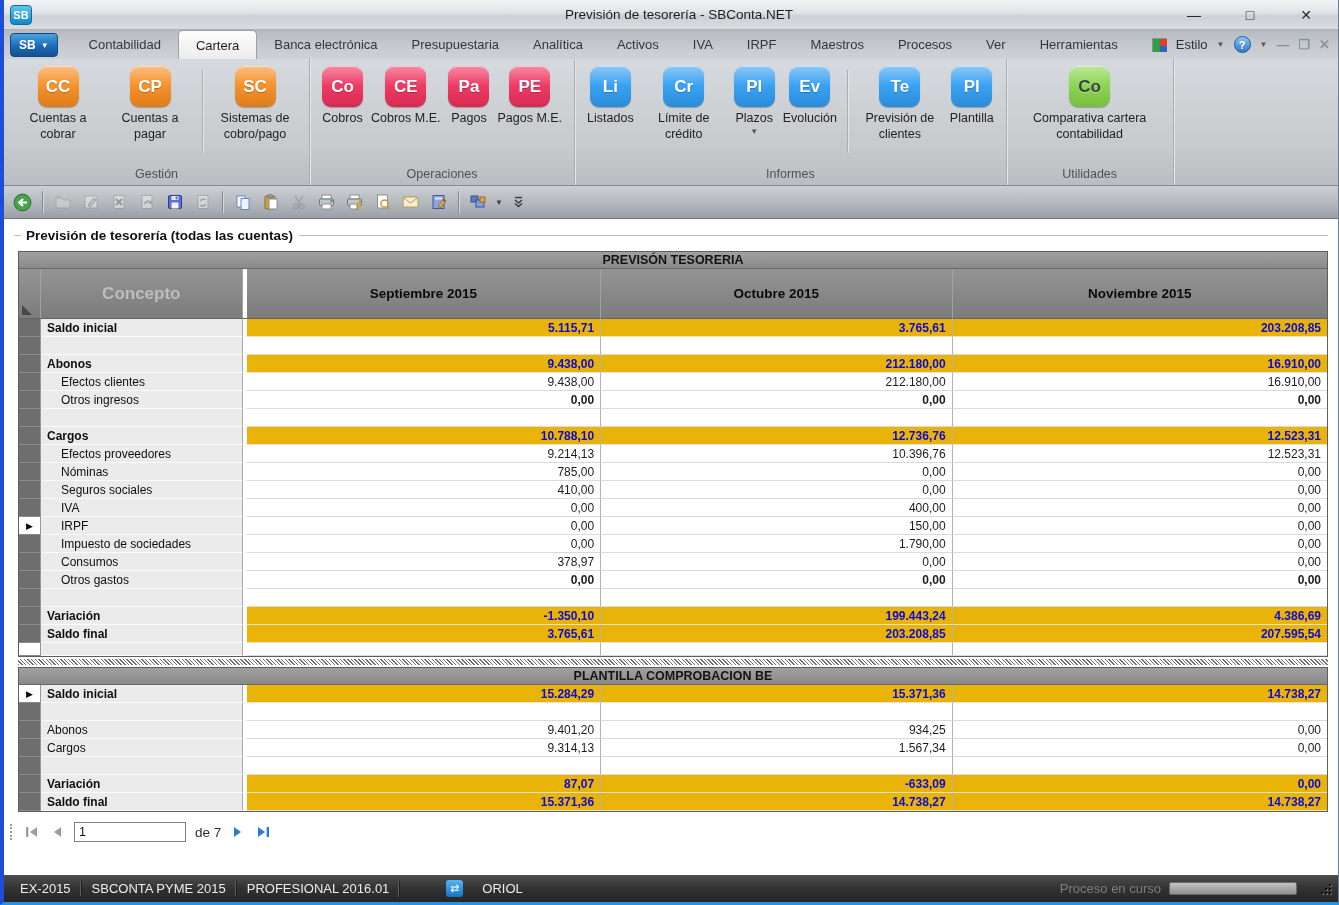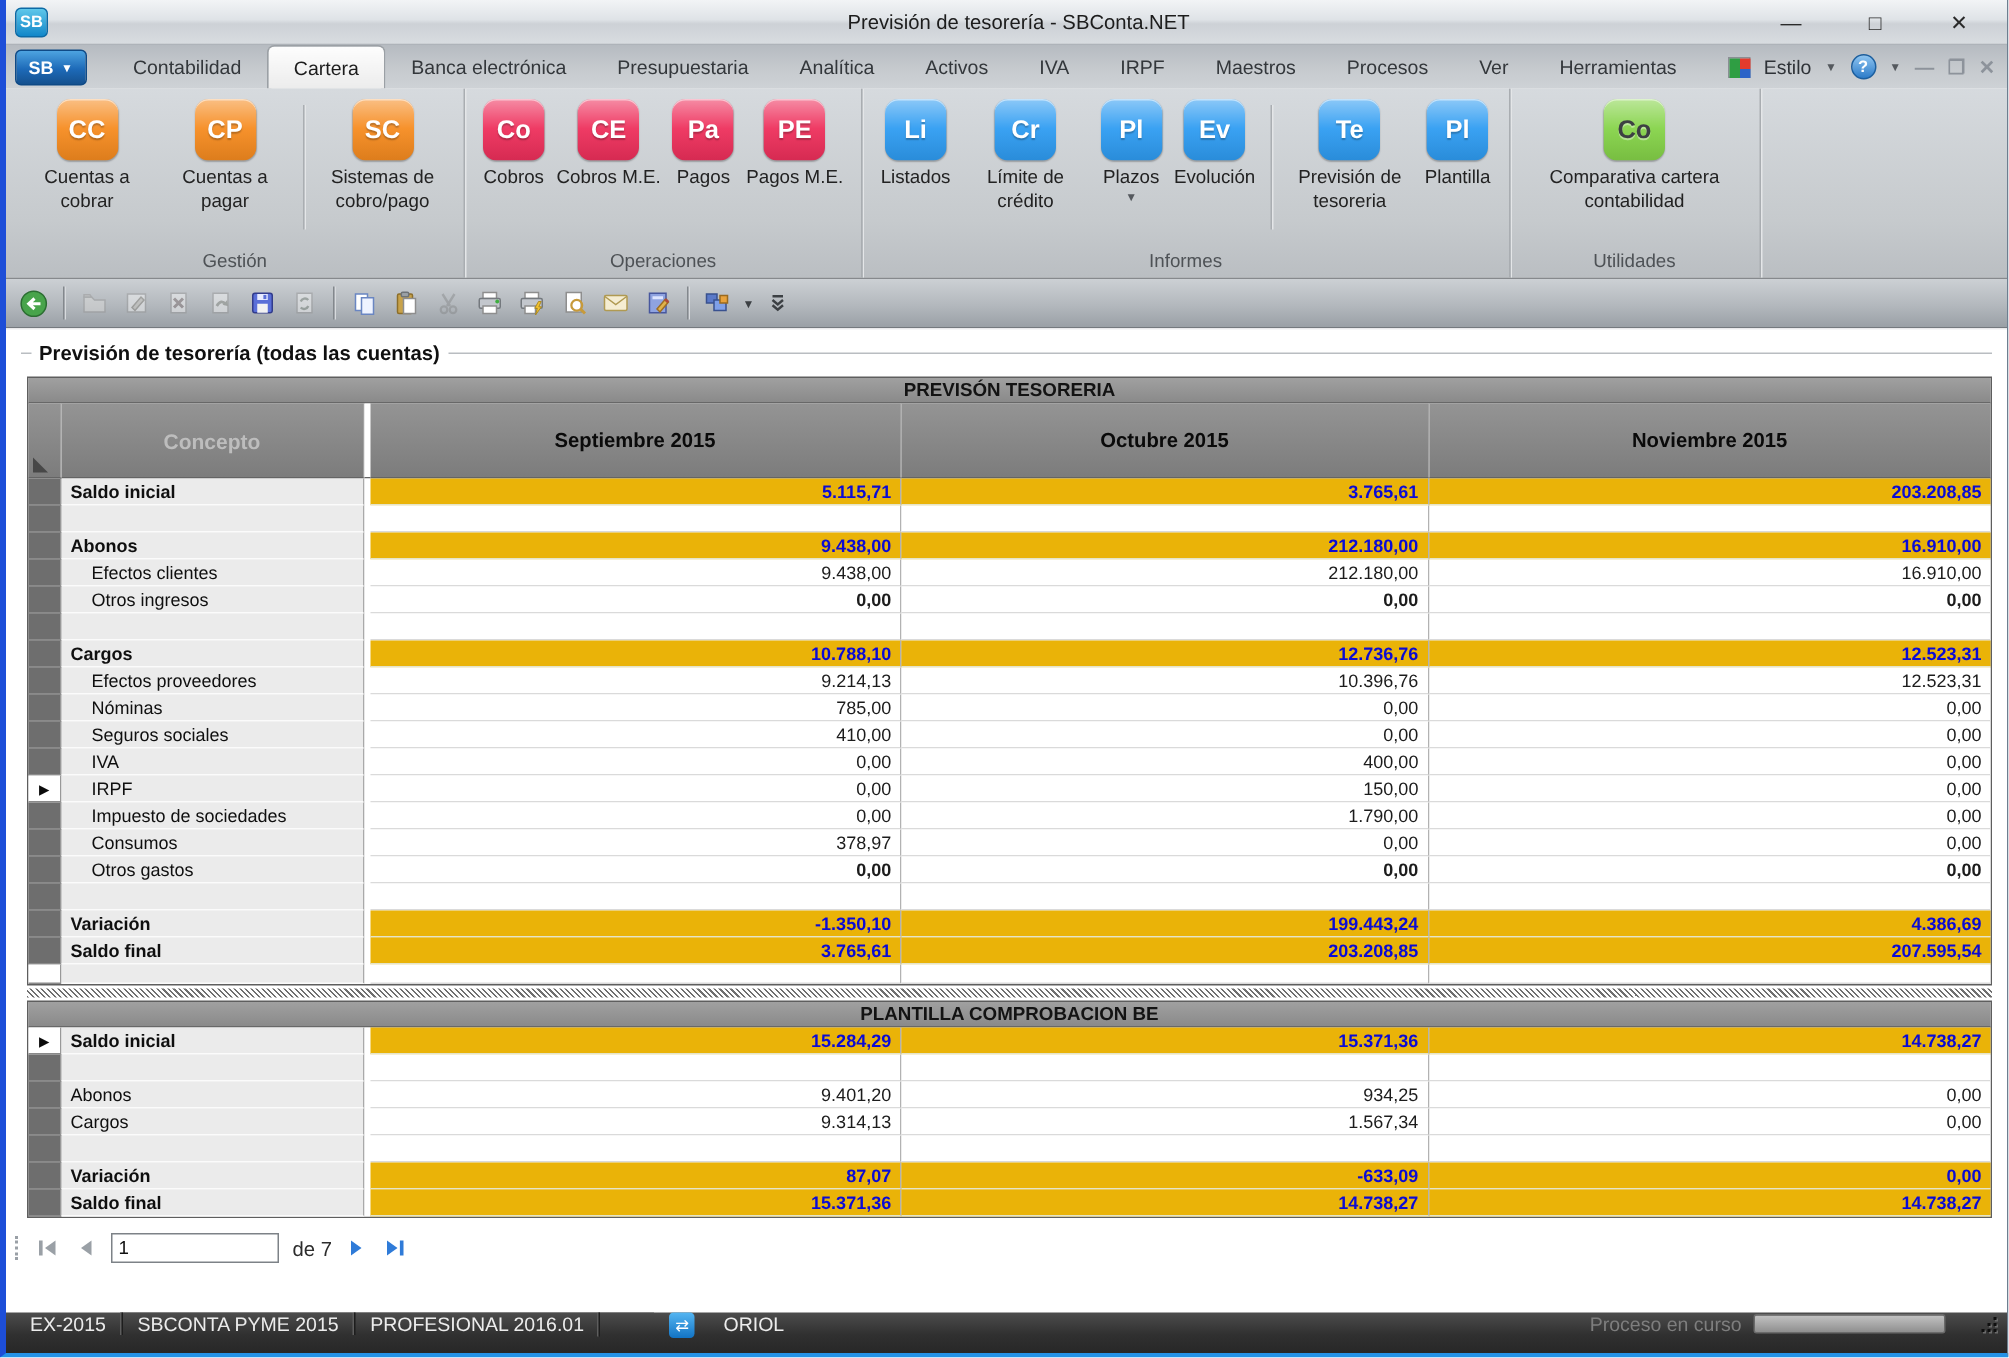--- a/index.html
+++ b/index.html
@@ -79,21 +79,21 @@
   .tg { width:1310px; margin-left:14px; border:1px solid #5e5e5e; background:#fff;}
   .tg-caption { height:17px; background:linear-gradient(#a0a0a0,#8a8a8a); border-bottom:1px solid #686868;
     text-align:center; font-size:12.5px; line-height:17px; font-weight:bold; color:#131313;}
   .tr { display:flex; height:18px;}
   .tr-head { height:50px;}
   .h { background:linear-gradient(#949494,#7c7c7c); border-right:1px solid #a2a2a2; border-bottom:1px solid #646464;
     display:flex; align-items:center; justify-content:center;}
   .h-corner { width:22px; position:relative;}
   .h-corner::after { content:""; position:absolute; left:3px; bottom:3px; width:0; height:0;
     border-bottom:10px solid #474747; border-left:10px solid transparent; transform:scaleX(-1);}
-  .h-label { width:202px; color:#bdbdbd; font-weight:bold; font-size:14px;}
+  .h-label { width:202px; color:#bdbdbd; font-weight:bold; font-size:17px;}
   .h-div { width:4px; background:#fff; border-bottom:1px solid #646464; border-right:none; padding:0;}
   .h-m { color:#0a0a0a; font-weight:bold; font-size:13.5px;}
   .c { height:100%;}
   .c-ind { width:22px; background:#6e6e6e; border-right:1px solid #989898; border-bottom:1px solid #8a8a8a;
     display:flex; align-items:center; justify-content:center;}
   .c-ind.white { background:#fff;}
   .c-ind .mk { font-size:9px; color:#0a0a0a;}
   .c-label { width:202px; background:#ebebeb; border-right:1px solid #a9a9a9; border-bottom:1px solid #fbfbfb;
     font-size:12px; color:#0f0f0f; padding:2px 4px 0 6px; white-space:nowrap; overflow:hidden;}
   .c-label.indent { padding-left:20px;}
@@ -114,21 +114,21 @@
   
   .pager { display:flex; align-items:center; height:26px; margin:7px 0 0 6px; gap:9px;}
   .pager-grip { width:3px; height:16px; border-left:2px dotted #9aa0a6; margin-right:2px;}
   .nav { width:16px; height:16px; display:flex; align-items:center; justify-content:center;}
   .page-box { width:112px; height:20px; border:1px solid #7d8287; font-size:12.5px; padding:0 4px;
     font-family:"Liberation Sans",sans-serif; color:#111;}
   .of-label { font-size:13.5px; color:#2c2c2c;}
 
   
   .statusbar { height:27px; flex:0 0 27px; background:linear-gradient(#4d4d4d,#303030 55%,#272727);
-    display:flex; align-items:flex-start; color:#ececec; font-size:13px; padding:0 6px; position:relative;}
+    display:flex; align-items:center; color:#ececec; font-size:13px; padding:0 6px; position:relative;}
   .sb-seg { padding:0 10px; position:relative;}
   .sb-seg + .sb-seg { border-left:1px solid #1d1d1d; box-shadow:-1px 0 0 #5d5d5d;}
   .sb-spacer { width:38px; height:16px; border-left:1px solid #1d1d1d; box-shadow:-1px 0 0 #5d5d5d;}
   .tv-icon { width:17px; height:17px; border-radius:3px; background:linear-gradient(#55b6f2,#1273c4);
     color:#fff; font-size:11px; display:flex; align-items:center; justify-content:center; margin:0 9px;}
   .sb-right { margin-left:auto; display:flex; align-items:center; gap:8px;}
   .process-label { color:#7e7e7e; font-size:13px;}
   .progress { width:128px; height:13px; border:1px solid #6a6a6a; border-radius:2px;
     background:linear-gradient(#c2c2c2,#8f8f8f); }
   .grip { width:13px; height:13px; margin-left:14px; position:relative;}
@@ -243,21 +243,21 @@
             <div class="rlabel">Plazos</div>
             <div class="rb-caret">▼</div>
           </div>
           <div class="rbtn">
             <div class="ricon" style="background-color: rgb(46, 156, 242);">Ev</div>
             <div class="rlabel">Evolución</div>
           </div>
           <div class="rsep"></div>
           <div class="rbtn">
             <div class="ricon" style="background-color: rgb(46, 156, 242);">Te</div>
-            <div class="rlabel">Previsión de tesoreria</div>
+            <div class="rlabel">Previsión de clientes</div>
           </div>
           <div class="rbtn">
             <div class="ricon" style="background-color: rgb(46, 156, 242);">Pl</div>
             <div class="rlabel">Plantilla</div>
           </div>
         </div>
         <div class="rg-label">Informes</div>
       </div>
       <div class="rgroup">
         <div class="rg-buttons">

